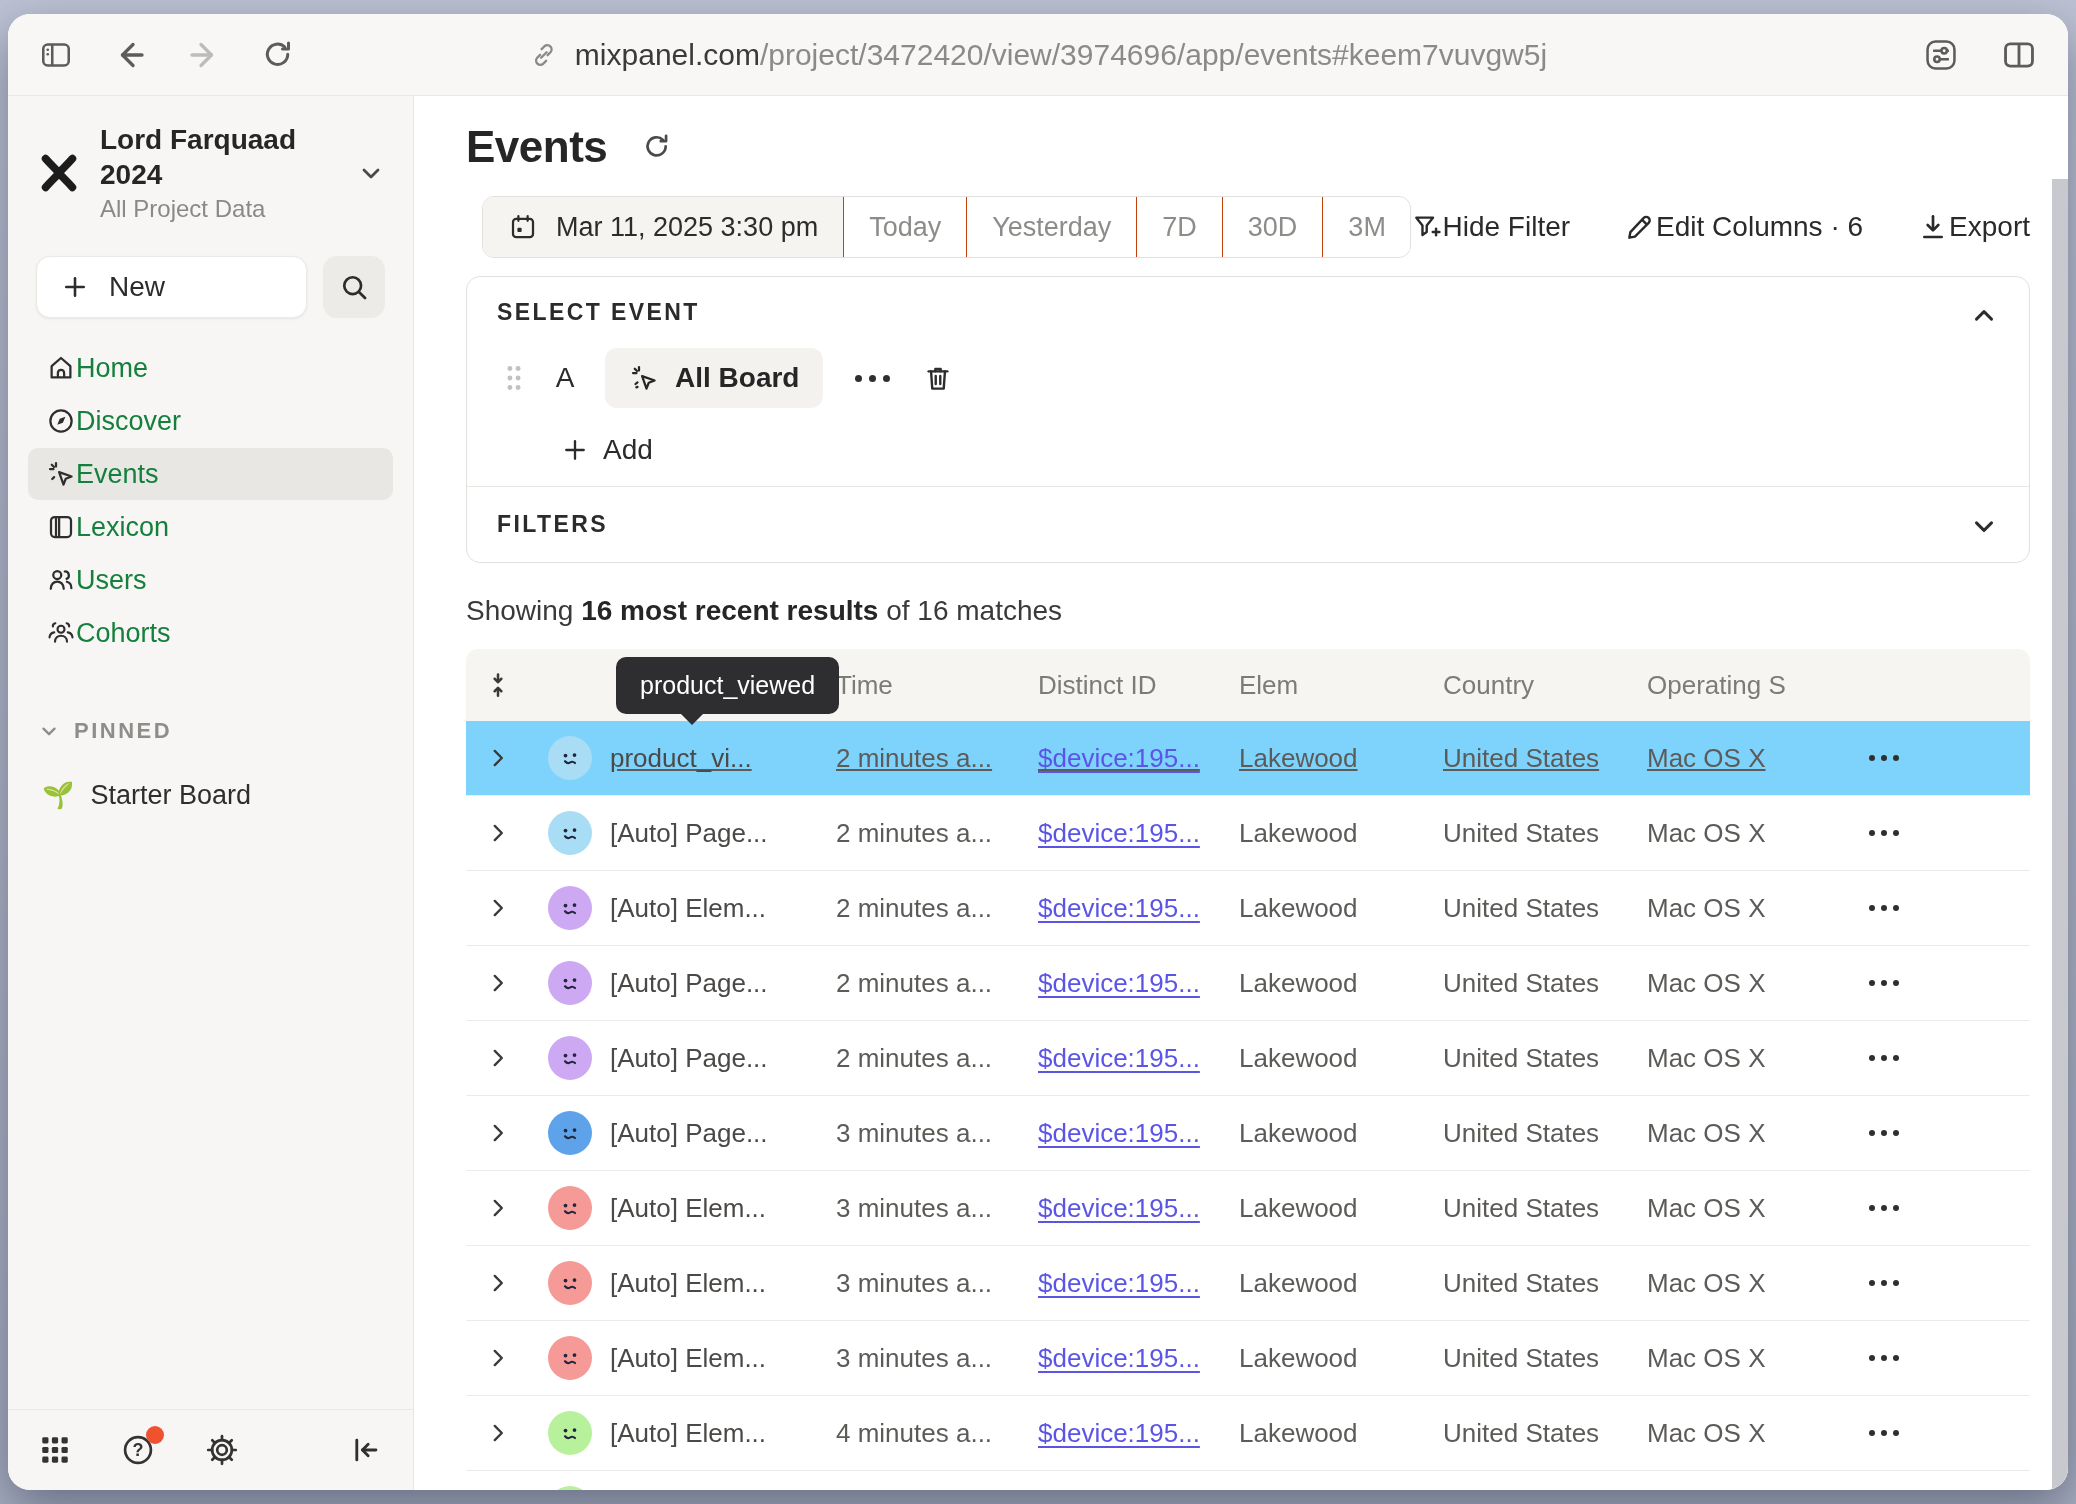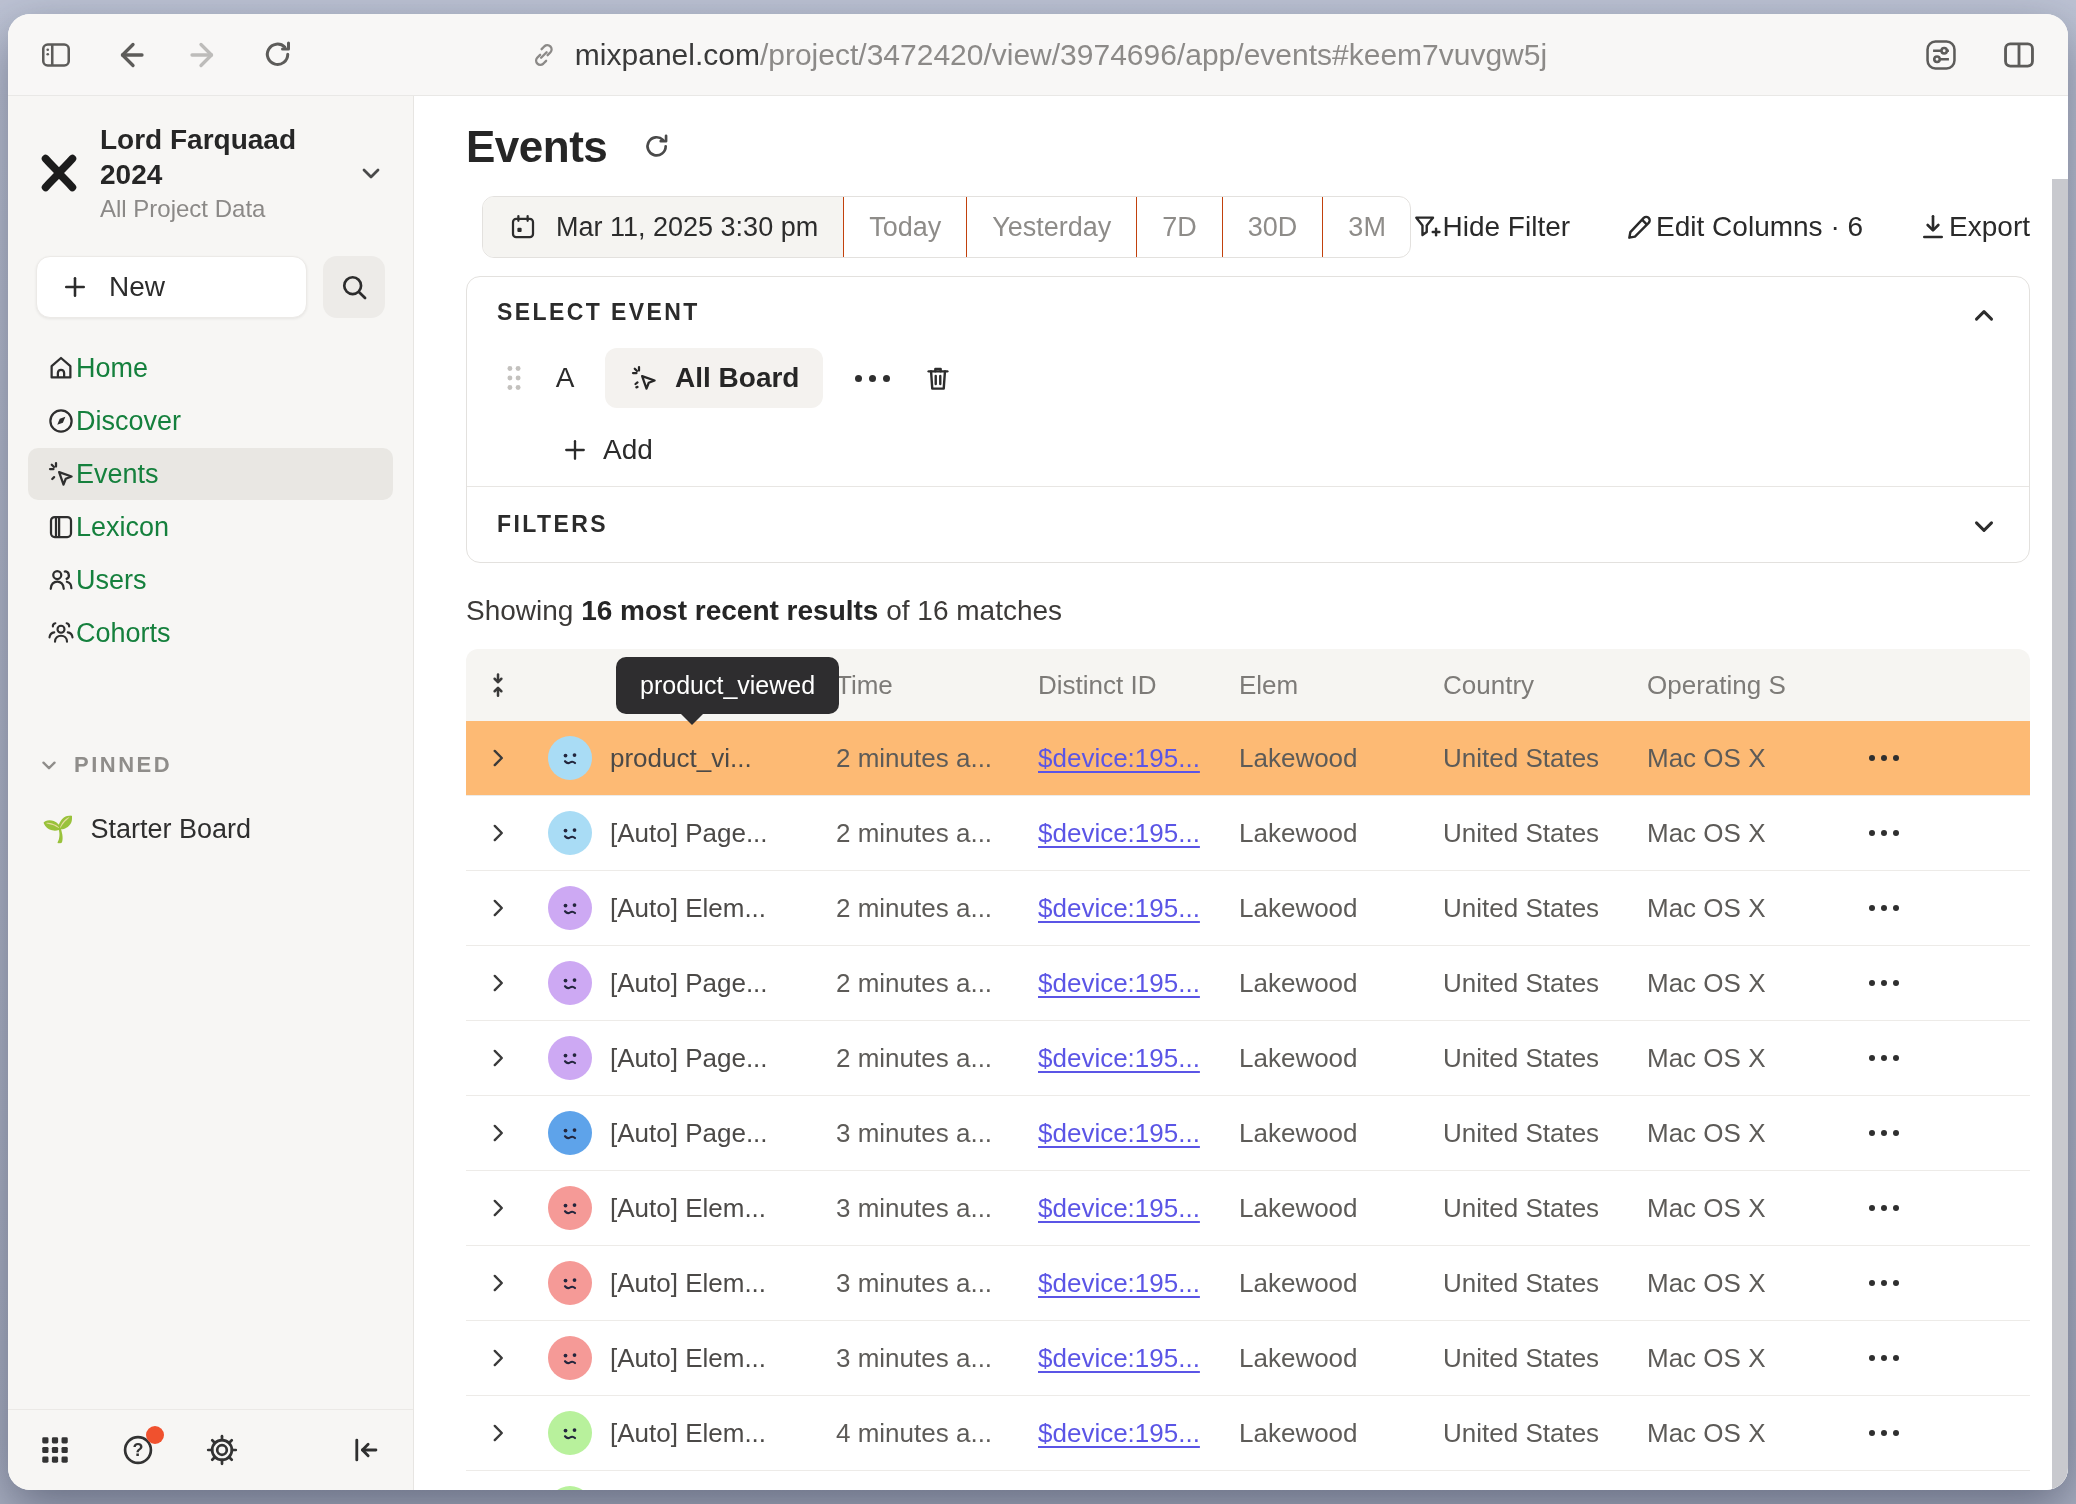--- a/index.html
+++ b/index.html
@@ -61,21 +61,21 @@
 
   .nav { padding:16px 20px 0 20px; }
   .nav-item {
     height:52px; margin-bottom:1px; display:flex; align-items:center; 
     padding:0 18px; border-radius:10px; font-size:27px; color:#15803d; cursor:pointer;
   }
   .nav-item.selected { background:#e9e7e3; }
   .nav-item .nicon { color:#2e2e2e; }
 
   .pinned-head {
-    margin-top:92px; padding:0 30px; display:flex; align-items:center; gap:14px;
+    margin-top:58px; padding:0 30px; display:flex; align-items:center; gap:14px;
     font-size:22px; font-weight:700; letter-spacing:2.5px; color:#8f8d8a; cursor:pointer;
   }
   .pinned-item { margin-top:36px; padding:0 34px; display:flex; align-items:center; gap:16px;
     font-size:27px; color:#2e2e2e; cursor:pointer; }
   .pinned-item .emoji { font-size:26px; }
 
   .side-footer {
     margin-top:auto; border-top:1px solid #ebe9e6; padding:22px 30px;
     display:flex; align-items:center; gap:48px; color:#333;
   }
@@ -144,21 +144,21 @@
   }
   .tooltip:after {
     content:""; position:absolute; left:64px; bottom:-11px;
     border-left:12px solid transparent; border-right:12px solid transparent;
     border-top:12px solid #2e2d2f;
   }
   .t-row {
     height:75px; display:grid; grid-template-columns:var(--cols); align-items:center;
     border-bottom:1px solid #edebe8; font-size:26px; color:#5d5b58; background:#fff; cursor:pointer;
   }
-  .t-row.highlight { background:#fdba74; }
+  .t-row.highlight { background:#7dd3fc;text-decoration:underline; }
   .t-row .expand { display:flex; justify-content:center; color:#3a3a3a; }
   .t-row .avatar-cell { display:flex; justify-content:center; }
   .avatar { width:44px; height:44px; border-radius:50%; display:flex; align-items:center; justify-content:center; }
   .t-row .ev-name { color:#4b4947; }
   .t-row .dlink { color:#5b55e6; text-decoration:underline; text-underline-offset:4px; }
   .t-row .row-dots { display:flex; gap:6px; padding-left:38px; }
   .t-row .row-dots i { width:6px; height:6px; border-radius:50%; background:#2f2f2f; }
 
   
   .page-scrollbar {

